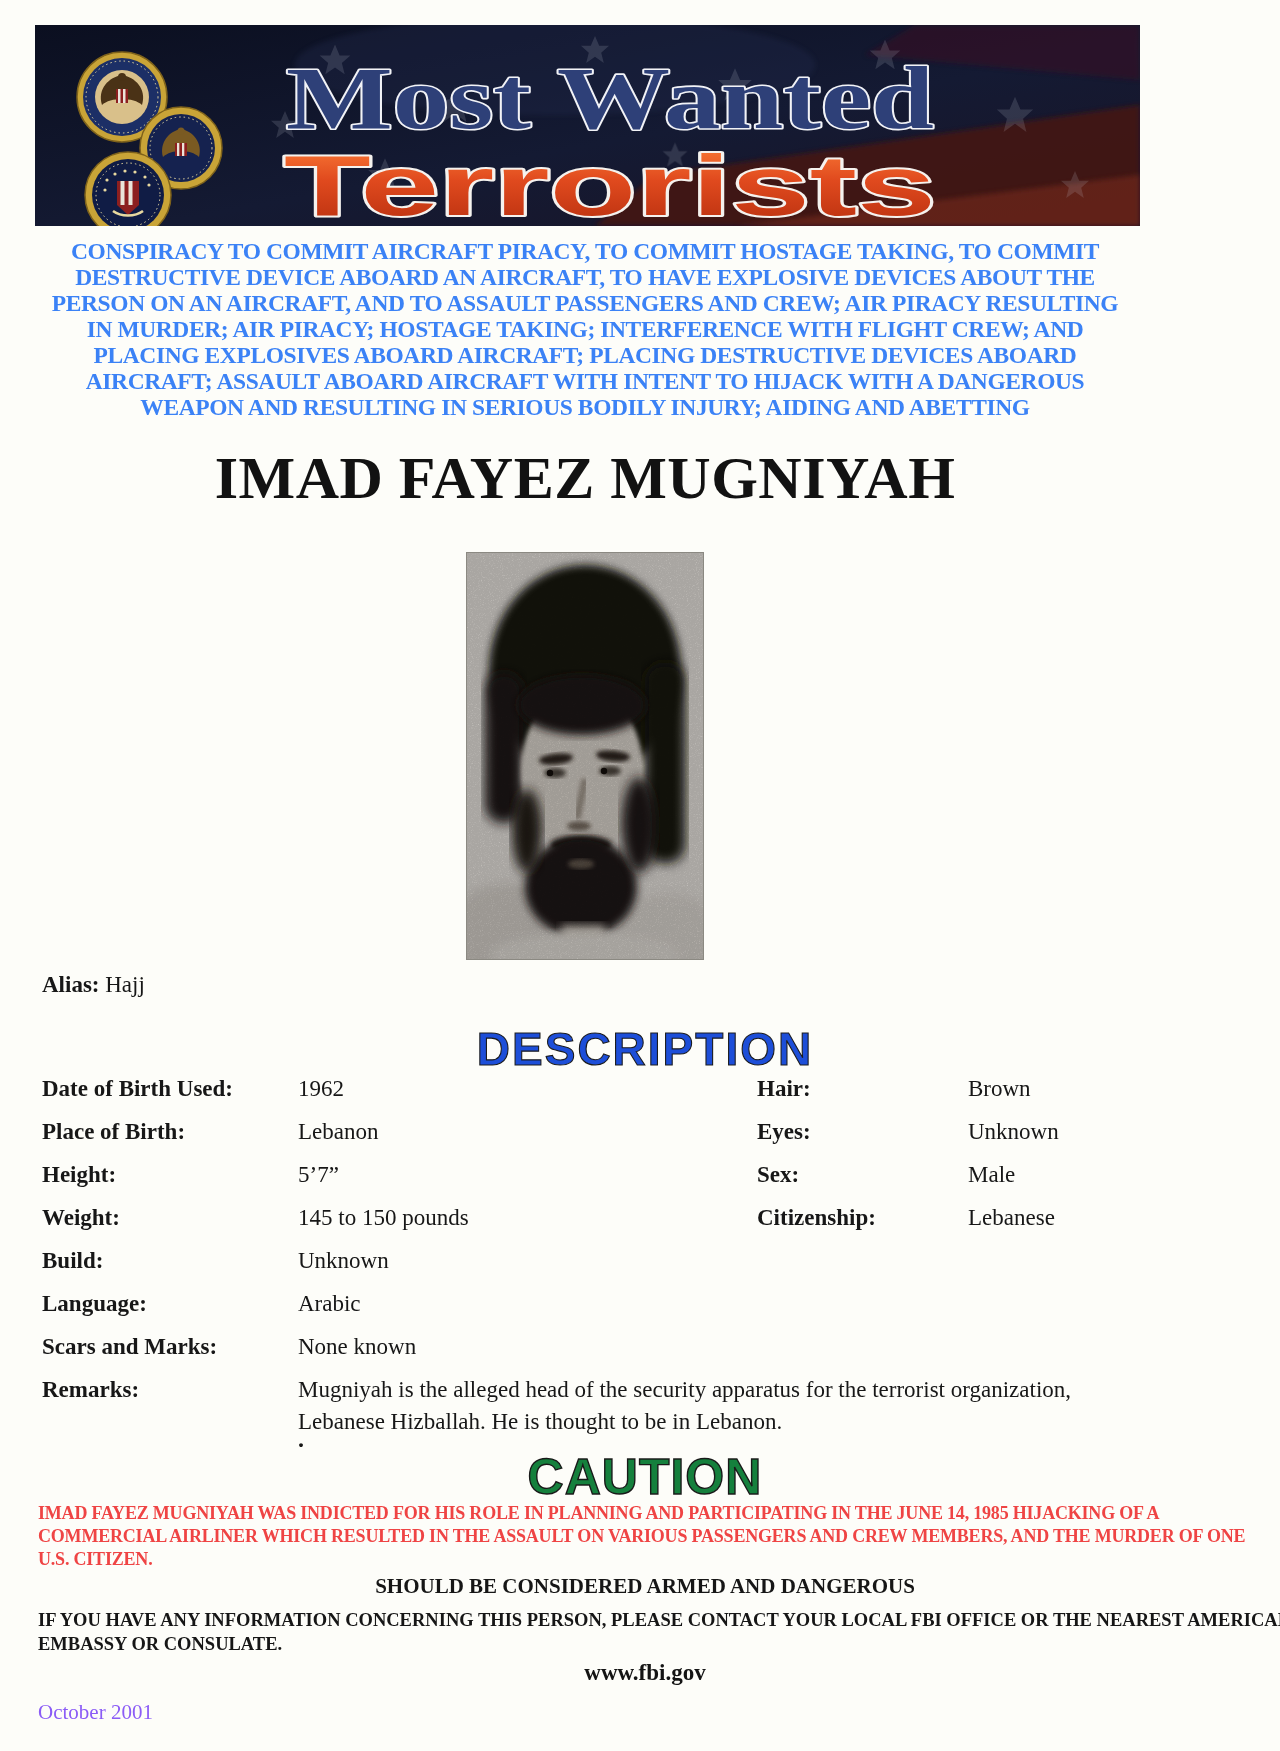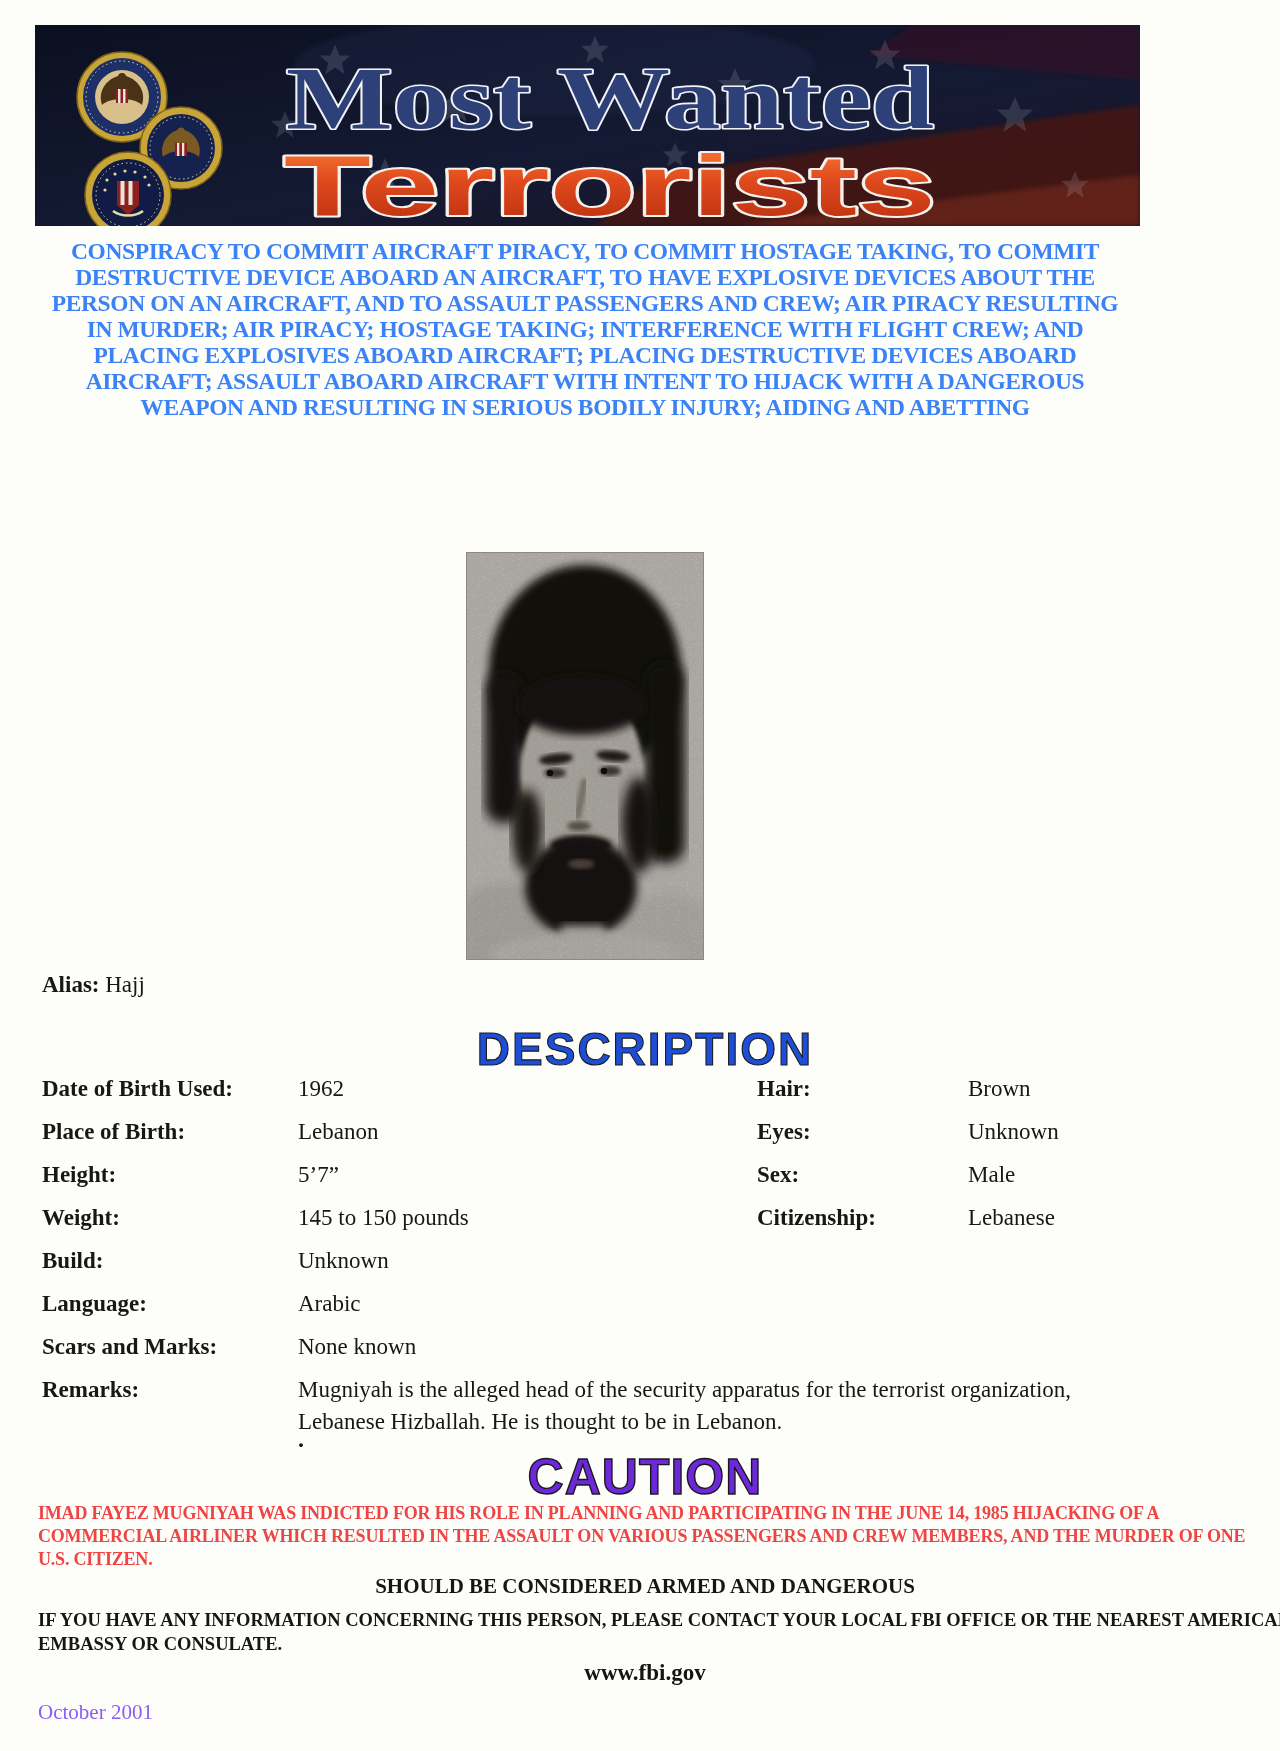--- a/index.html
+++ b/index.html
@@ -42,21 +42,21 @@
     font-family:"Liberation Sans",sans-serif;font-weight:bold;font-size:46px;
     letter-spacing:2px;color:#1d4ed8;-webkit-text-stroke:1.1px #1b1b1b;
   }
   .fld{position:absolute;font-size:23px;white-space:nowrap;}
   .fld.lbl{font-weight:bold;}
   
   .dot{position:absolute;left:298px;top:1426px;font-size:24px;font-weight:bold;}
   .caution-heading{
     position:absolute;left:40px;top:1448px;width:1210px;text-align:center;
     font-family:"Liberation Sans",sans-serif;font-weight:bold;font-size:50px;
-    letter-spacing:1px;color:#6d28d9;-webkit-text-stroke:1.4px #191919;
+    letter-spacing:1px;color:#15803d;-webkit-text-stroke:1.4px #191919;
   }
   .caution-text{
     position:absolute;left:38px;top:1502px;width:1230px;
     font-weight:bold;font-size:18px;line-height:23px;letter-spacing:-0.2px;color:#ef4444;
   }
   .caution-text div{white-space:nowrap;}
   .armed{
     position:absolute;left:40px;top:1574px;width:1210px;text-align:center;
     font-weight:bold;font-size:21px;color:#161616;white-space:nowrap;
   }
@@ -163,20 +163,21 @@
   <div class="charges">
     <div class="charge-line">CONSPIRACY TO COMMIT AIRCRAFT PIRACY, TO COMMIT HOSTAGE TAKING, TO COMMIT</div>
     <div class="charge-line">DESTRUCTIVE DEVICE ABOARD AN AIRCRAFT, TO HAVE EXPLOSIVE DEVICES ABOUT THE</div>
     <div class="charge-line">PERSON ON AN AIRCRAFT, AND TO ASSAULT PASSENGERS AND CREW; AIR PIRACY RESULTING</div>
     <div class="charge-line">IN MURDER; AIR PIRACY; HOSTAGE TAKING; INTERFERENCE WITH FLIGHT CREW; AND</div>
     <div class="charge-line">PLACING EXPLOSIVES ABOARD AIRCRAFT; PLACING DESTRUCTIVE DEVICES ABOARD</div>
     <div class="charge-line">AIRCRAFT; ASSAULT ABOARD AIRCRAFT WITH INTENT TO HIJACK WITH A DANGEROUS</div>
     <div class="charge-line">WEAPON AND RESULTING IN SERIOUS BODILY INJURY; AIDING AND ABETTING</div>
   </div>
 
+  <div class="name">IMAD FAYEZ MUGNIYAH</div>
 
   <div class="photo">
     <svg viewBox="0 0 236 406" preserveAspectRatio="none">
       <defs>
         <filter id="pb2">
             <feGaussianBlur stdDeviation="2"></feGaussianBlur>
           </filter>
         <filter id="pb4">
             <feGaussianBlur stdDeviation="4"></feGaussianBlur>
           </filter>

